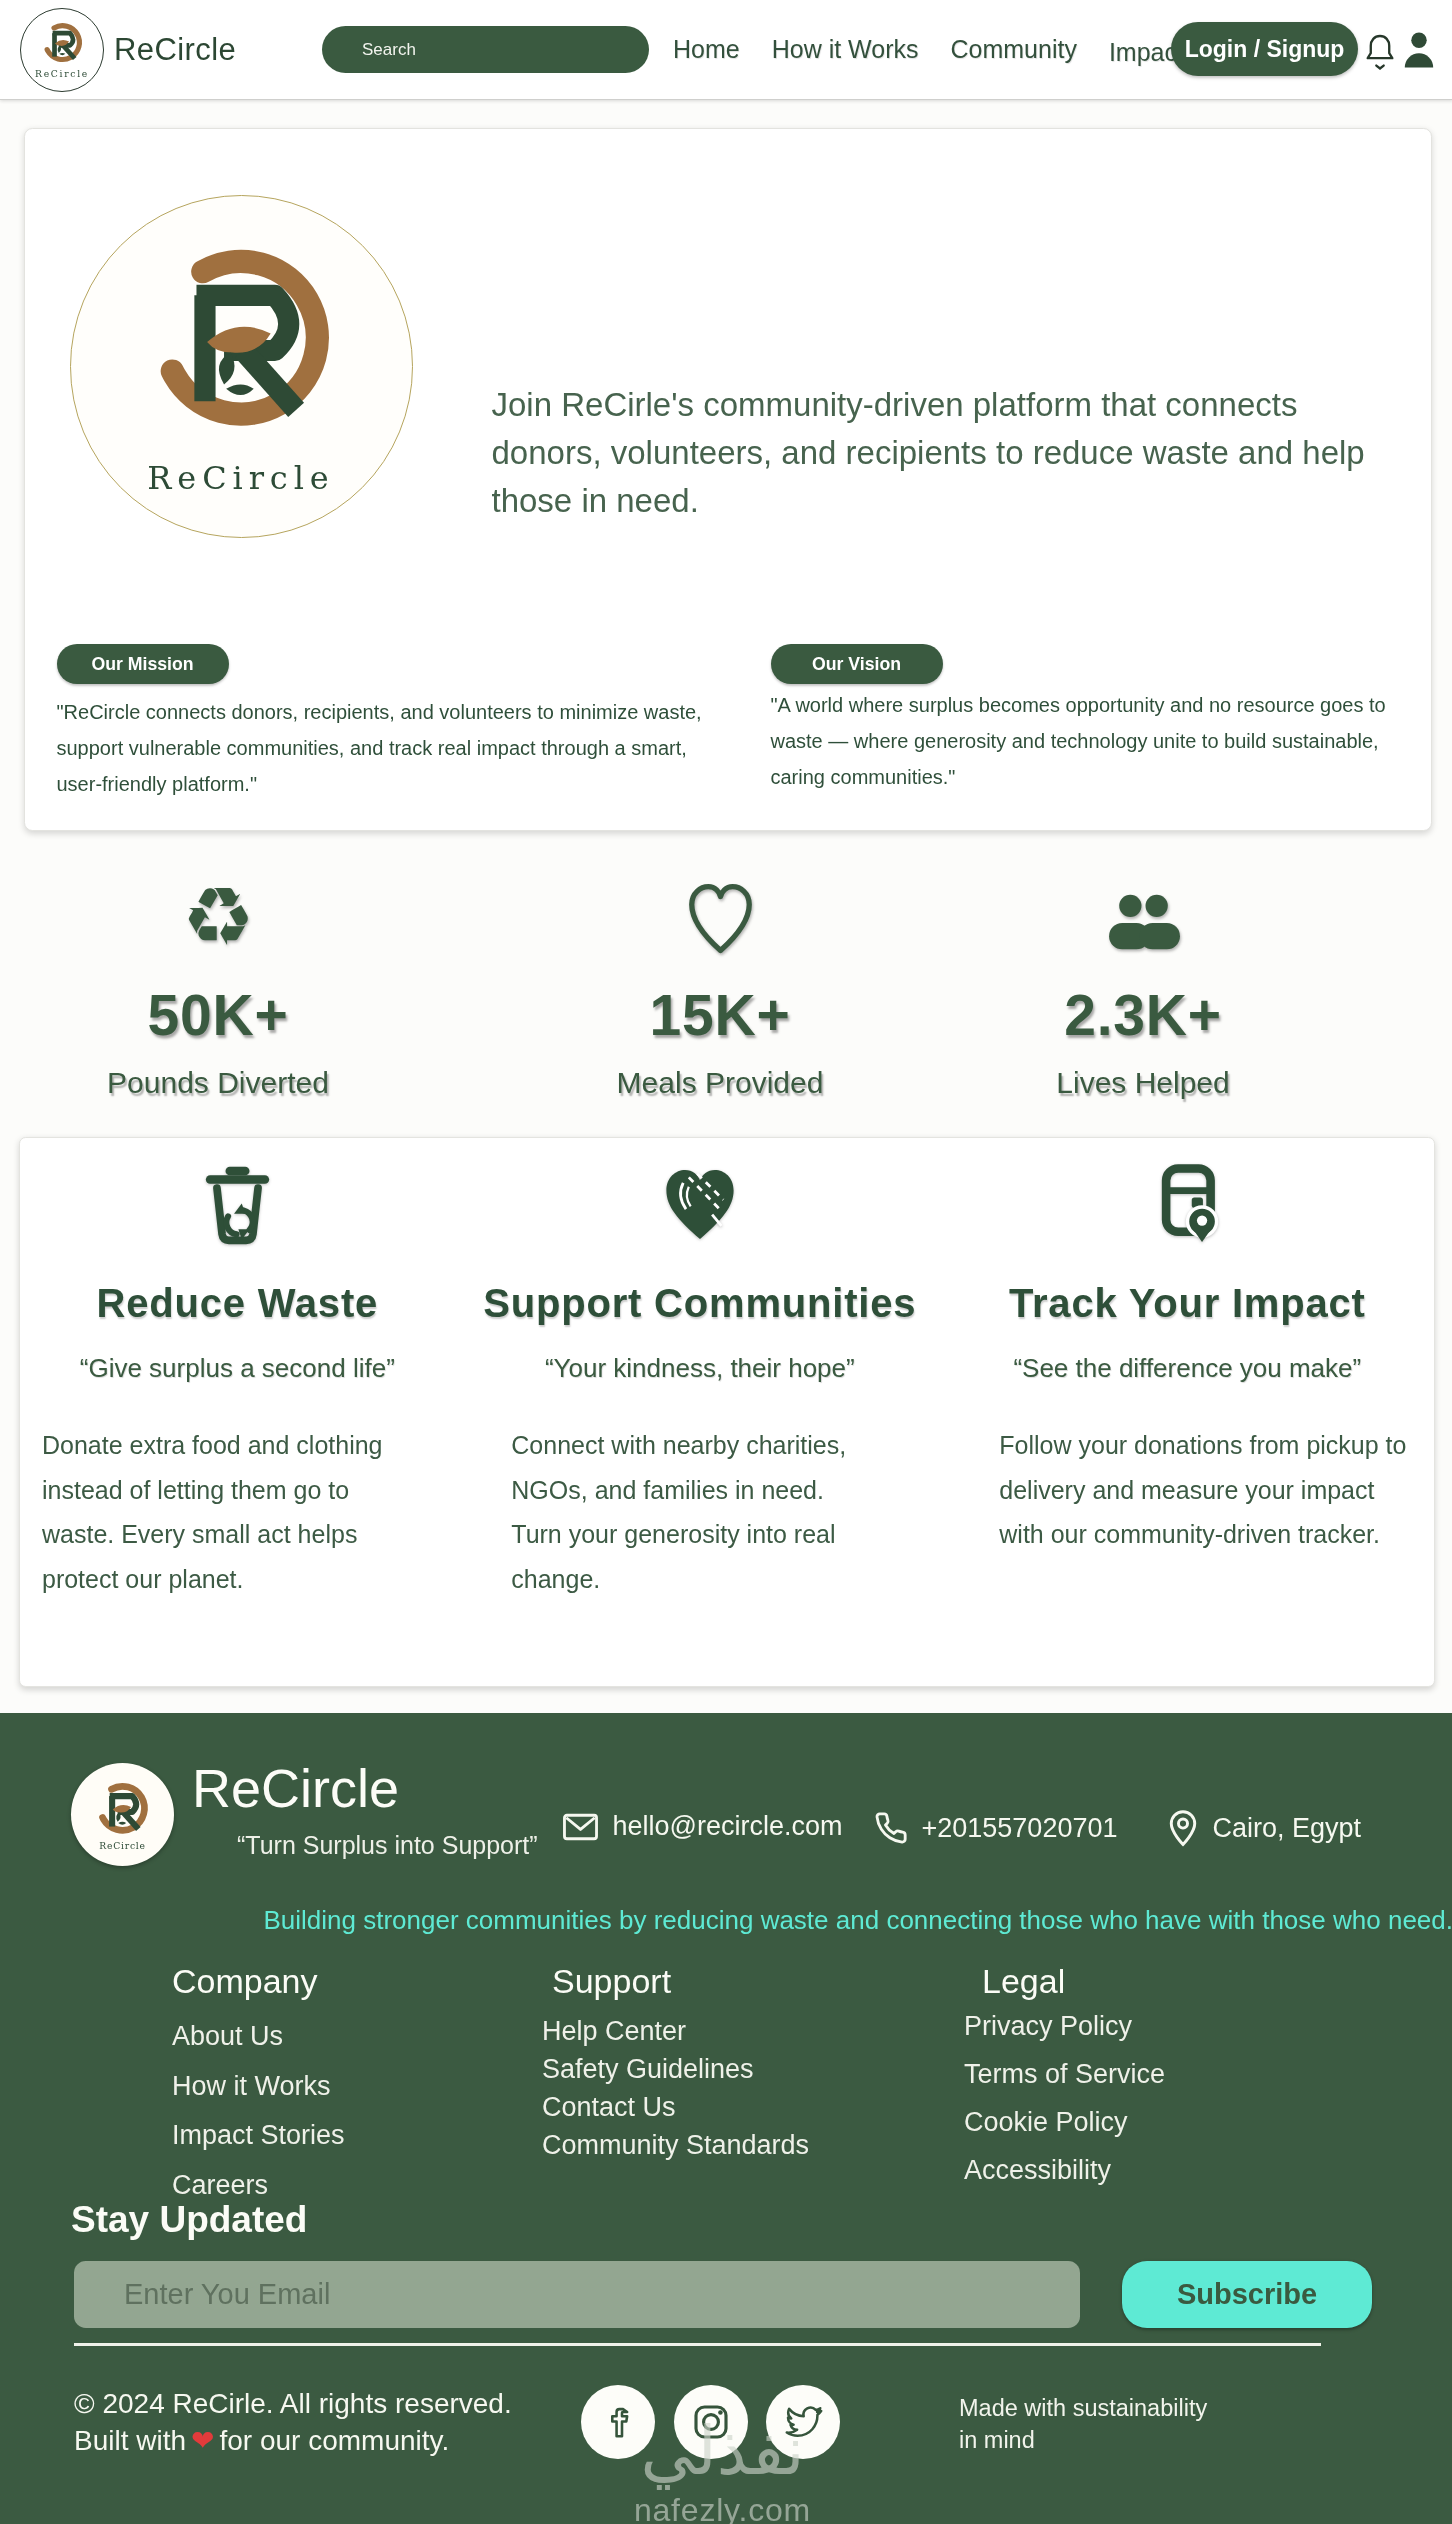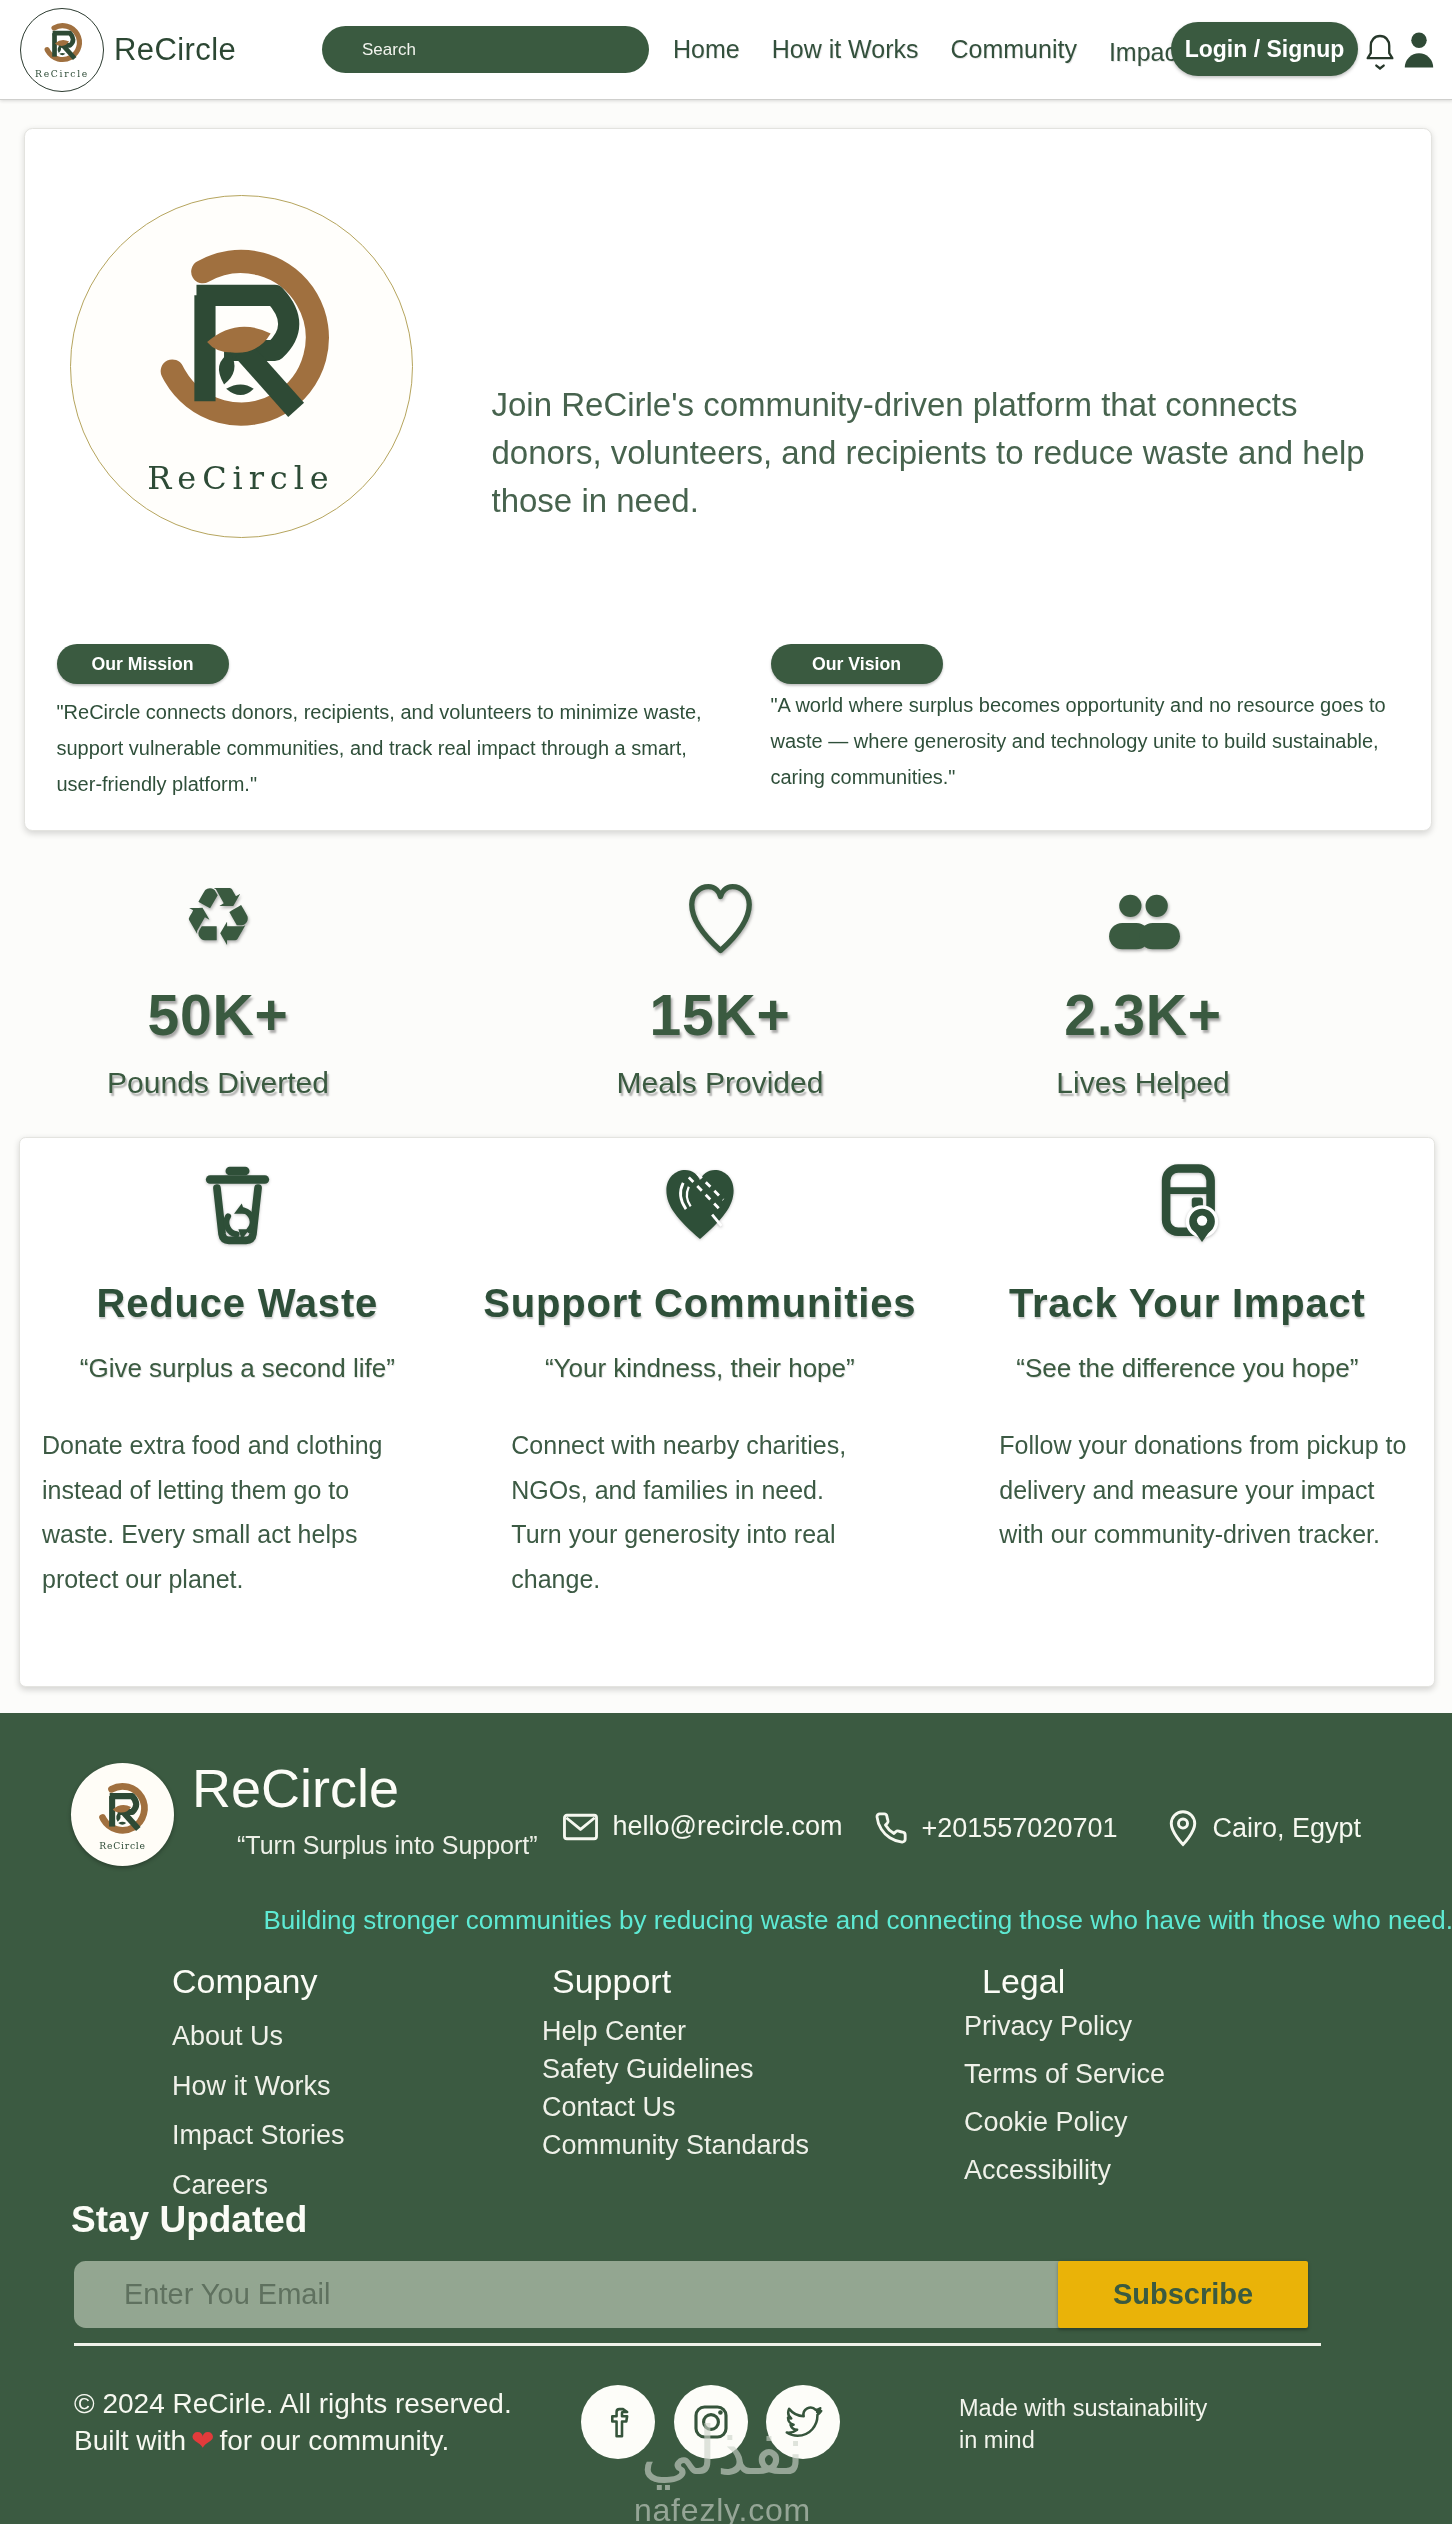--- a/index.html
+++ b/index.html
@@ -100,22 +100,22 @@
   .l-company{left:172px;top:308px;gap:18.5px;}
   .l-support{left:542px;top:303px;gap:7px;justify-content:center;}
   .l-legal{left:964px;top:298px;gap:17px;}
   .f-links .f-link{cursor:pointer;white-space:nowrap;}
   .stay-updated{position:absolute;left:71px;top:486px;font-size:37px;font-weight:600;color:#fbfcf6;}
   .email-input{position:absolute;left:74px;top:548px;width:1006px;height:67px;}
   .email-input input{width:100%;height:100%;border:none;outline:none;border-radius:11.8px;
       background:#93a691;color:#3c4f3e;font-size:29px;padding:0 0 0 50px;box-sizing:border-box;
       font-family:"Liberation Sans",sans-serif;}
   .email-input input::placeholder{color:#5f715f;opacity:1;}
-  .subscribe-btn{position:absolute;left:1058px;top:548px;width:250px;height:67px;border-radius:2px;
-      background:#eab308;color:#3a5a40;font-size:29px;font-weight:600;display:flex;
+  .subscribe-btn{position:absolute;left:1122px;top:548px;width:250px;height:67px;border-radius:25px;
+      background:#5eead4;color:#3a5a40;font-size:29px;font-weight:600;display:flex;
       align-items:center;justify-content:center;cursor:pointer;box-shadow:0 1.7px 3.4px rgba(0,0,0,.3);}
   .f-divider{position:absolute;left:74px;top:630px;width:1247px;height:2.5px;background:#f0f2ea;}
   .f-copy{position:absolute;left:74px;top:673px;font-size:28px;line-height:1.32;color:#f6f8f0;}
   .f-copy .heart{color:#e23b3b;padding:0 5px;}
   .socials{position:absolute;left:581px;top:672px;display:flex;gap:18.5px;}
   .social-circle{width:74px;height:74px;border-radius:50%;background:#fdfdf9;display:flex;
                  align-items:center;justify-content:center;cursor:pointer;}
   .made-with{position:absolute;left:959px;top:680px;font-size:23.5px;line-height:1.35;color:#f2f4ec;}
   .watermark{position:absolute;left:504px;top:705px;width:437px;text-align:center;
              color:#ccd4ca;opacity:.62;pointer-events:none;z-index:4;}
@@ -269,21 +269,21 @@
         <svg width="77" height="87" viewBox="0 0 90 98">
           <rect x="20" y="8" width="52" height="74" rx="14" fill="none" stroke="#2e4f38" stroke-width="10"></rect>
           <path d="M20 34 H72" stroke="#2e4f38" stroke-width="8" fill="none"></path>
           <rect x="50" y="42" width="13" height="12" rx="3" fill="#2e4f38"></rect>
           <circle cx="62" cy="70" r="17" fill="#2e4f38" stroke="#ffffff" stroke-width="4"></circle>
           <path d="M62 94 l-12 -17 h24 z" fill="#2e4f38"></path>
           <circle cx="62" cy="69" r="6" fill="#ffffff"></circle>
         </svg>
       </div>
       <div class="f-title">Track Your Impact</div>
-      <div class="f-quote">“See the difference you hope”</div>
+      <div class="f-quote">“See the difference you make”</div>
       <div class="f-desc">Follow your donations from pickup to delivery and measure your impact with our community-driven tracker.</div>
     </div>
   </div>
 
   <div class="footer">
 
     <div class="f-logo-circle">
       <span>
         <svg width="61" height="61" viewBox="0 0 72 72">
             <use href="#logo-mark"></use>

